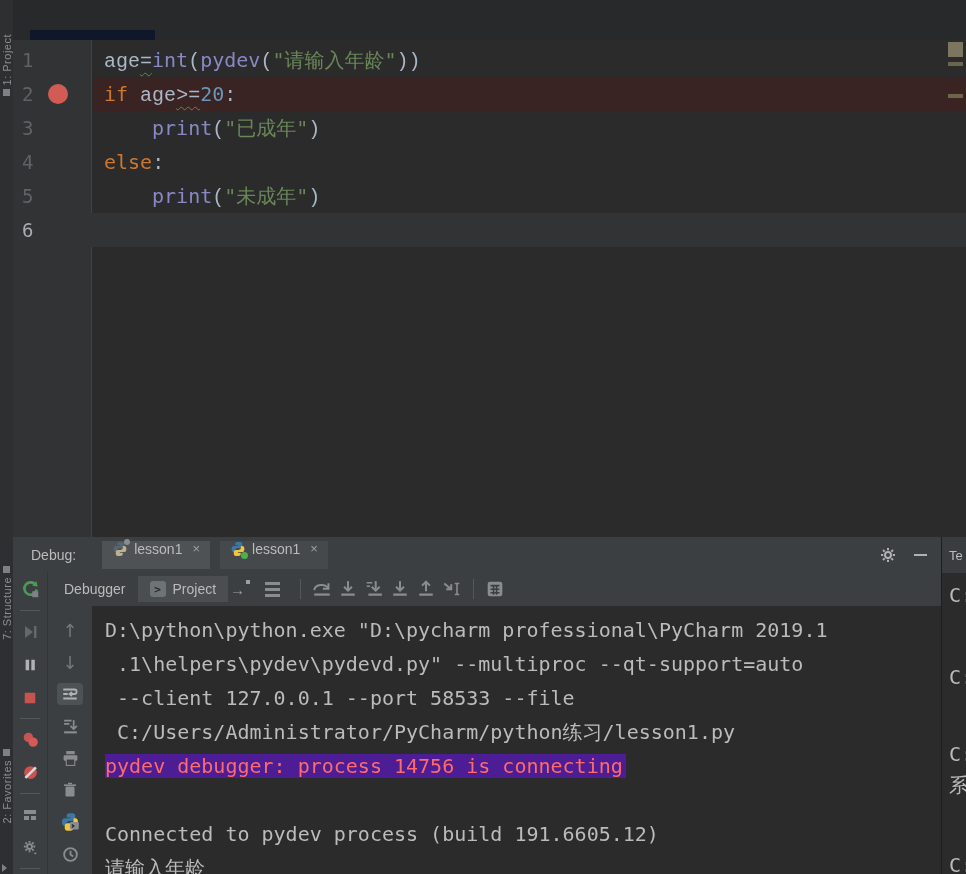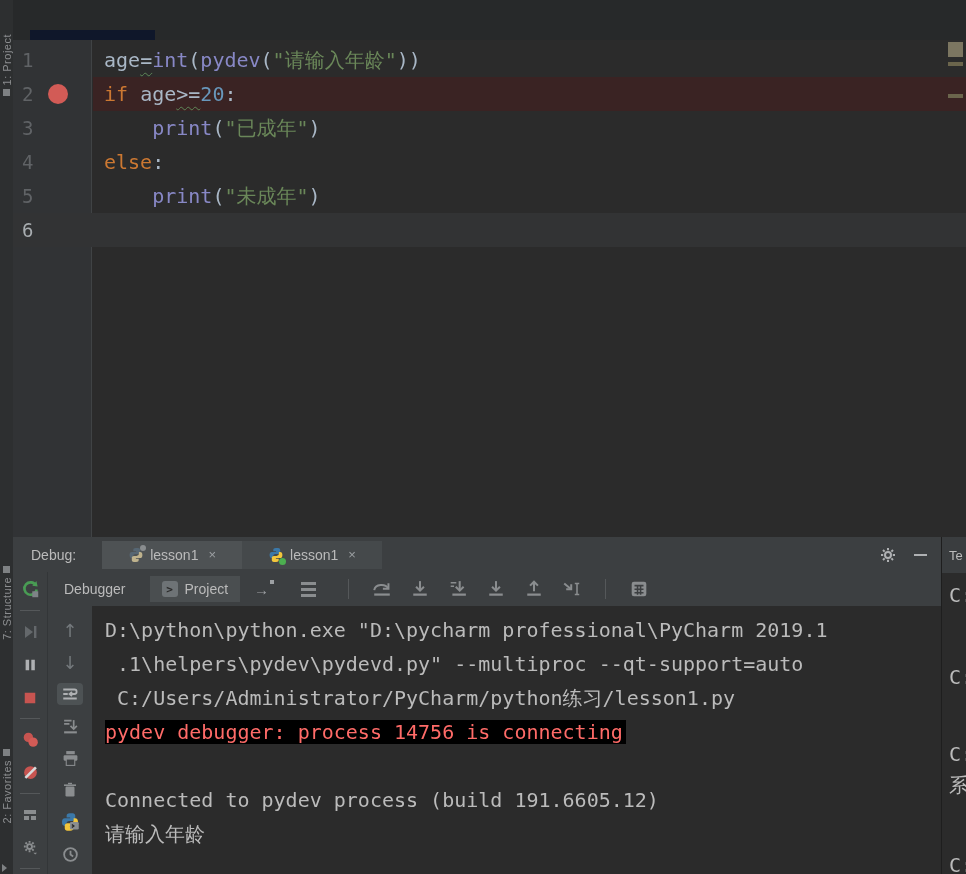--- a/index.html
+++ b/index.html
@@ -30,72 +30,72 @@
             font-family:"DejaVu Sans Mono","Liberation Mono",monospace; }
   .gutter-bg { position:absolute; left:0; top:0; width:79px; height:100%; background:#313335; border-right:1px solid #404345; }
   .ed-lines { position:absolute; left:0; top:3px; width:100%; }
   .ed-row { display:flex; height:34px; line-height:34px; font-size:20px; }
   .ed-row .gut { position:relative; width:79px; flex:0 0 79px; color:#606366; font-size:19px; padding-left:9px; }
   .ed-row .code { flex:1; white-space:pre; padding-left:12px; color:#a9b7c6; }
   .ed-row.bp { background:linear-gradient(to right, transparent 80px, #3a2323 80px); }
   .ed-row.cur { background:#323334; }
   .ed-row.cur .gut { color:#a8adb0; }
   .bp-dot { position:absolute; left:35px; top:7px; width:20px; height:20px; border-radius:50%; background:#d25b56; }
-  .tk.plain { color:#a9b7c6; } .tk.kw { color:#cc7832; } .tk.builtin { color:#8888c6; }
+  .tk.plain { color:#a9b7c6;font-family:Liberation Mono, monospace; } .tk.kw { color:#cc7832; } .tk.builtin { color:#8888c6; }
   .tk.str { color:#6a8759; } .tk.num { color:#6897bb; }
   .tk.wavy { text-decoration:underline wavy #5e8757 1px; text-underline-offset:5px; }
   .err-stripe { position:absolute; right:0; top:0; width:22px; height:100%; }
   .mark-sq { position:absolute; right:3px; top:2px; width:15px; height:15px; background:#7c7661; }
   .mark-d1 { position:absolute; right:3px; top:22px; width:15px; height:4px; background:#6b654c; }
   .mark-d2 { position:absolute; right:3px; top:54px; width:15px; height:4px; background:#6b654c; }
 
   
   .debug { position:absolute; left:13px; top:537px; width:928px; height:337px; background:#3c3f41; }
   .dbg-header { display:flex; align-items:center; height:35px; padding:0 14px 0 18px; gap:0; }
   .dbg-title { color:#bbbbbb; font-size:14px; margin-right:26px; }
-  .sess-tab { display:flex; align-items:center; gap:6px; height:28px; padding:0 26px; 
+  .sess-tab { display:flex; gap:6px; height:28px; padding:0 10px; margin-right:10px;
               color:#bbbbbb; font-size:14px; }
   .sess-tab.selected { background:#4e5254; }
   .sess-tab.second { background:#45494b; }
   .sess-tab .close { color:#9ca0a3; font-size:13px; margin-left:4px; }
   .py-badge { position:relative; width:16px; height:16px; }
   .py-badge svg { width:16px; height:16px; }
   .py-badge.gray svg { filter:grayscale(70%) brightness(.9); }
   .dot-run { position:absolute; right:-2px; bottom:-2px; width:7px; height:7px; border-radius:50%; background:#4caf50; }
   .dot-dead { position:absolute; right:-2px; top:-2px; width:6px; height:6px; border-radius:50%; background:#8a8d8f; }
   .hdr-right { margin-left:auto; display:flex; align-items:center; gap:18px; }
   .minbar { width:13px; height:2px; background:#afb1b3; }
 
   .dbg-body { display:flex; height:302px; }
   .col1 { flex:0 0 35px; border-right:1px solid #333638; display:flex; flex-direction:column; align-items:center; }
   .col1 .slot { height:33px; display:flex; align-items:center; justify-content:center; width:100%; }
   .vsep { width:20px; height:1px; background:#55585a; margin:4px 0; }
   .dbg-main { flex:1; display:flex; flex-direction:column; min-width:0; }
-  .dbg-toolbar { height:34px; display:flex; align-items:center; padding-left:4px;gap:12px; }
+  .dbg-toolbar { height:34px; display:flex; align-items:center; padding-left:4px; }
   .view-tab { display:flex; align-items:center; gap:7px; padding:0 12px; height:26px; color:#bbbbbb; font-size:14px; }
   .view-tab.selected { background:#4a4e50; }
   .term-ico { width:16px; height:16px; background:#70757 8; background:#6e7376; border-radius:3px; color:#2b2b2b;
               font-size:11px; font-weight:bold; display:flex; align-items:center; justify-content:center;
               font-family:"DejaVu Sans Mono",monospace; }
   .cmdline-ico { position:relative; color:#9da0a3; font-size:15px; margin:0 8px 0 2px; }
   .cmdline-ico i { position:absolute; right:-5px; top:-1px; width:4px; height:4px; background:#9da0a3; }
   .burger { display:flex; flex-direction:column; gap:3px; margin:0 12px; }
   .burger div { width:15px; height:3px; background:#8a8d8f; }
   .tsep { width:1px; height:20px; background:#55585a; margin:0 8px; }
   .stepico { width:26px; height:24px; display:flex; align-items:center; justify-content:center; color:#8a8d8f; }
   .col2 { flex:0 0 44px; display:flex; flex-direction:column; align-items:center; padding-top:8px; gap:0; }
   .col2 .slot { height:32px; display:flex; align-items:center; justify-content:center; width:100%; color:#7e8387; }
   .arrow-g { font-size:18px; font-family:"DejaVu Sans",sans-serif; color:#74797c; }
   .pill { background:#4d5254; border-radius:4px; padding:3px 4px; display:flex; }
 
   
   .console { flex:1; background:#2b2b2b; padding:7px 0 0 13px; overflow:hidden;
              font-family:"DejaVu Sans Mono","Liberation Mono",monospace; font-size:20px; line-height:34px; color:#bbbbbb; }
   .c-row { white-space:pre; height:34px; }
-  .c-row .sel { background:#000000; color:#ff6b68; padding-right:3px; }
+  .c-row .sel { background:#4c1d95; color:#ff6b68; padding-right:3px; }
 
   
   .rpanel { position:absolute; left:941px; top:537px; width:25px; height:337px; background:#2b2b2b; border-left:1px solid #1e1e1e; }
   .rpanel-head { height:36px; background:#3a3d3f; color:#bbbbbb; font-size:13px; display:flex; align-items:center; padding-left:7px; }
   .r-line { position:absolute; left:7px; color:#bbbbbb; font-size:20px;
             font-family:"DejaVu Sans Mono","Liberation Mono",monospace; white-space:pre; }
 
   svg.ic { display:block; }
 </style>
 </head>
@@ -388,20 +388,21 @@
               <svg class="ic" width="17" height="17" viewBox="0 0 16 16" stroke="#8a8d8f" fill="none" stroke-width="1.7">
                 <circle cx="8" cy="8" r="6"></circle>
                   <path d="M8 4.5V8l2.5 1.8"></path>
               </svg>
             </div>
           </div>
 
           <div class="console" id="console-lines">
               <div class="c-row">D:\python\python.exe "D:\pycharm professional\PyCharm 2019.1</div>
               <div class="c-row"> .1\helpers\pydev\pydevd.py" --multiproc --qt-support=auto</div>
+              <div class="c-row"> --client 127.0.0.1 --port 58533 --file</div>
               <div class="c-row"> C:/Users/Administrator/PyCharm/python练习/lesson1.py</div>
               <div class="c-row"><span class="sel">pydev debugger: process 14756 is connecting</span></div>
               <div class="c-row">&nbsp;</div>
               <div class="c-row">Connected to pydev process (build 191.6605.12)</div>
               <div class="c-row">请输入年龄</div>
             </div>
         </div>
       </div>
     </div>
   </div>

